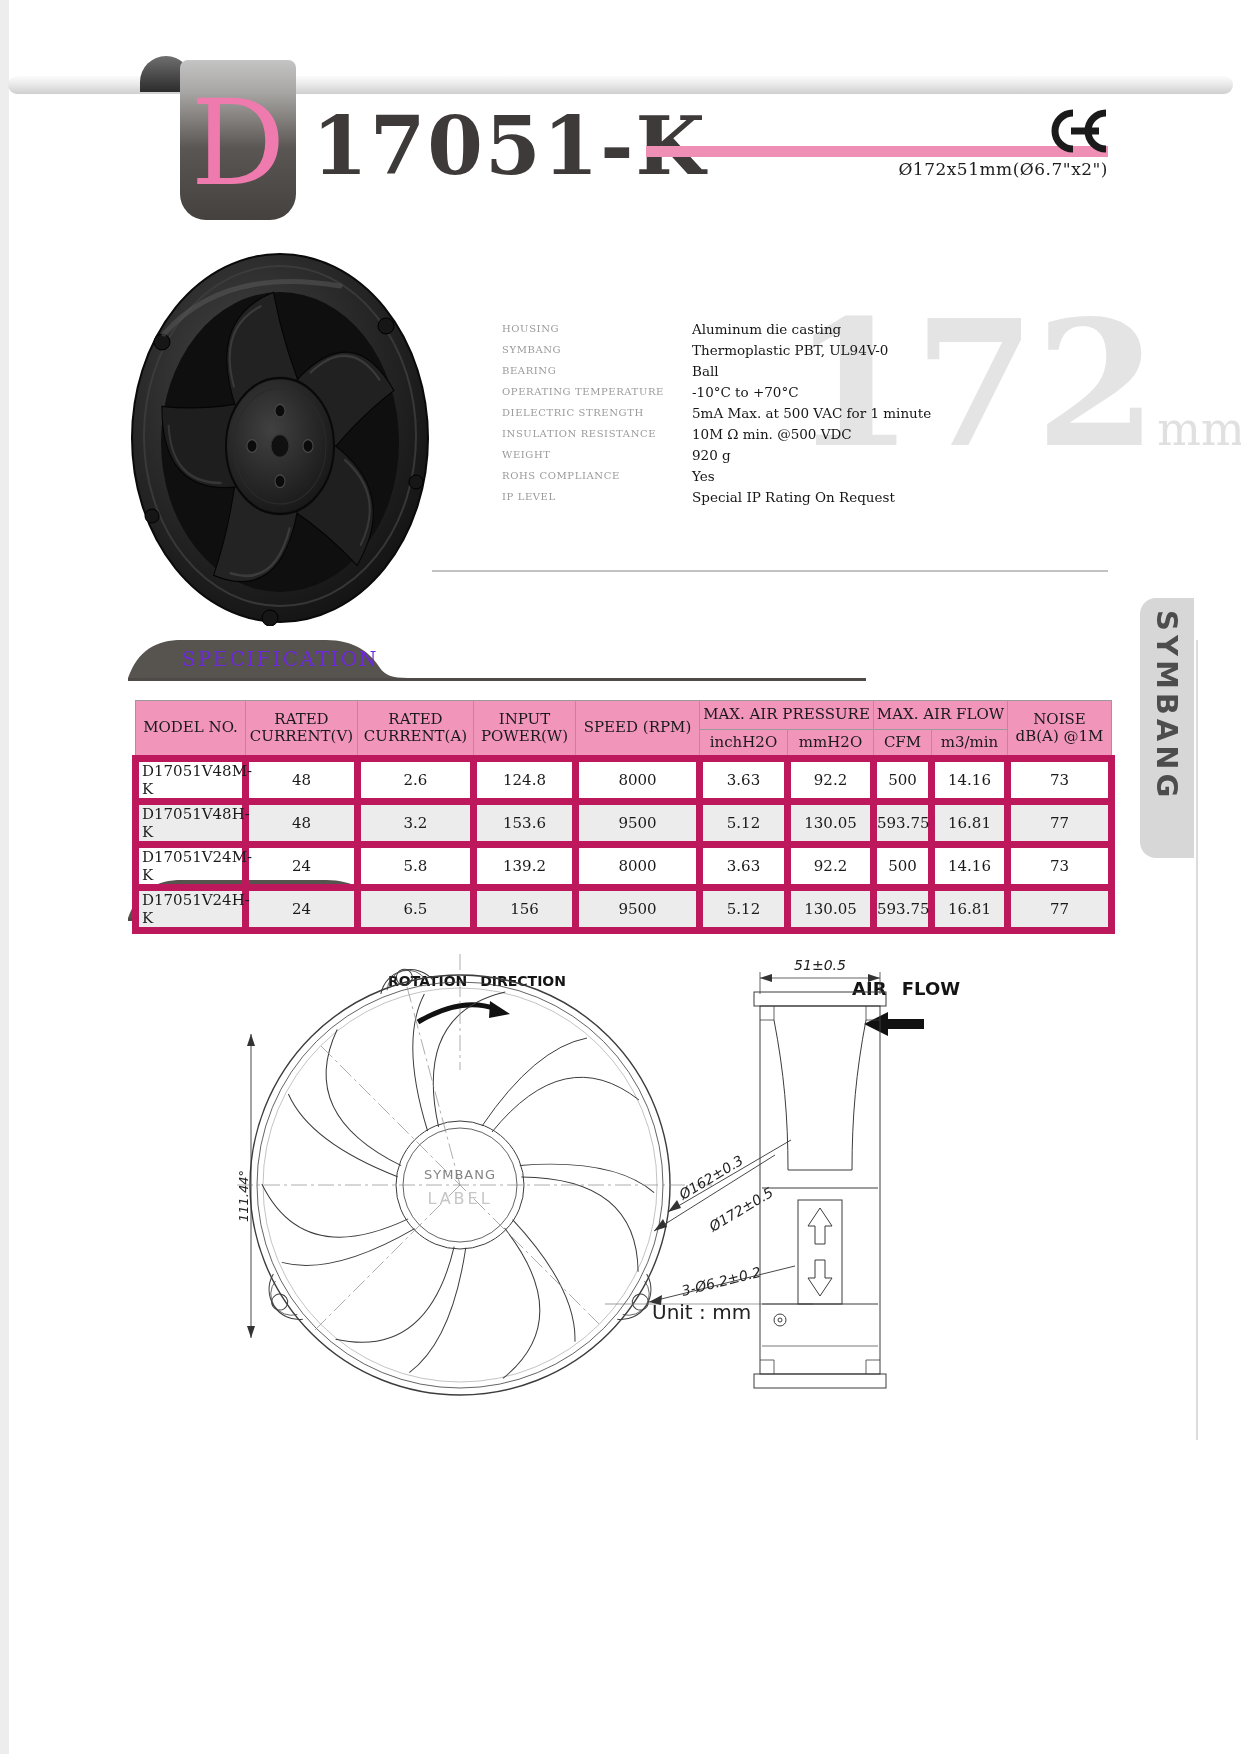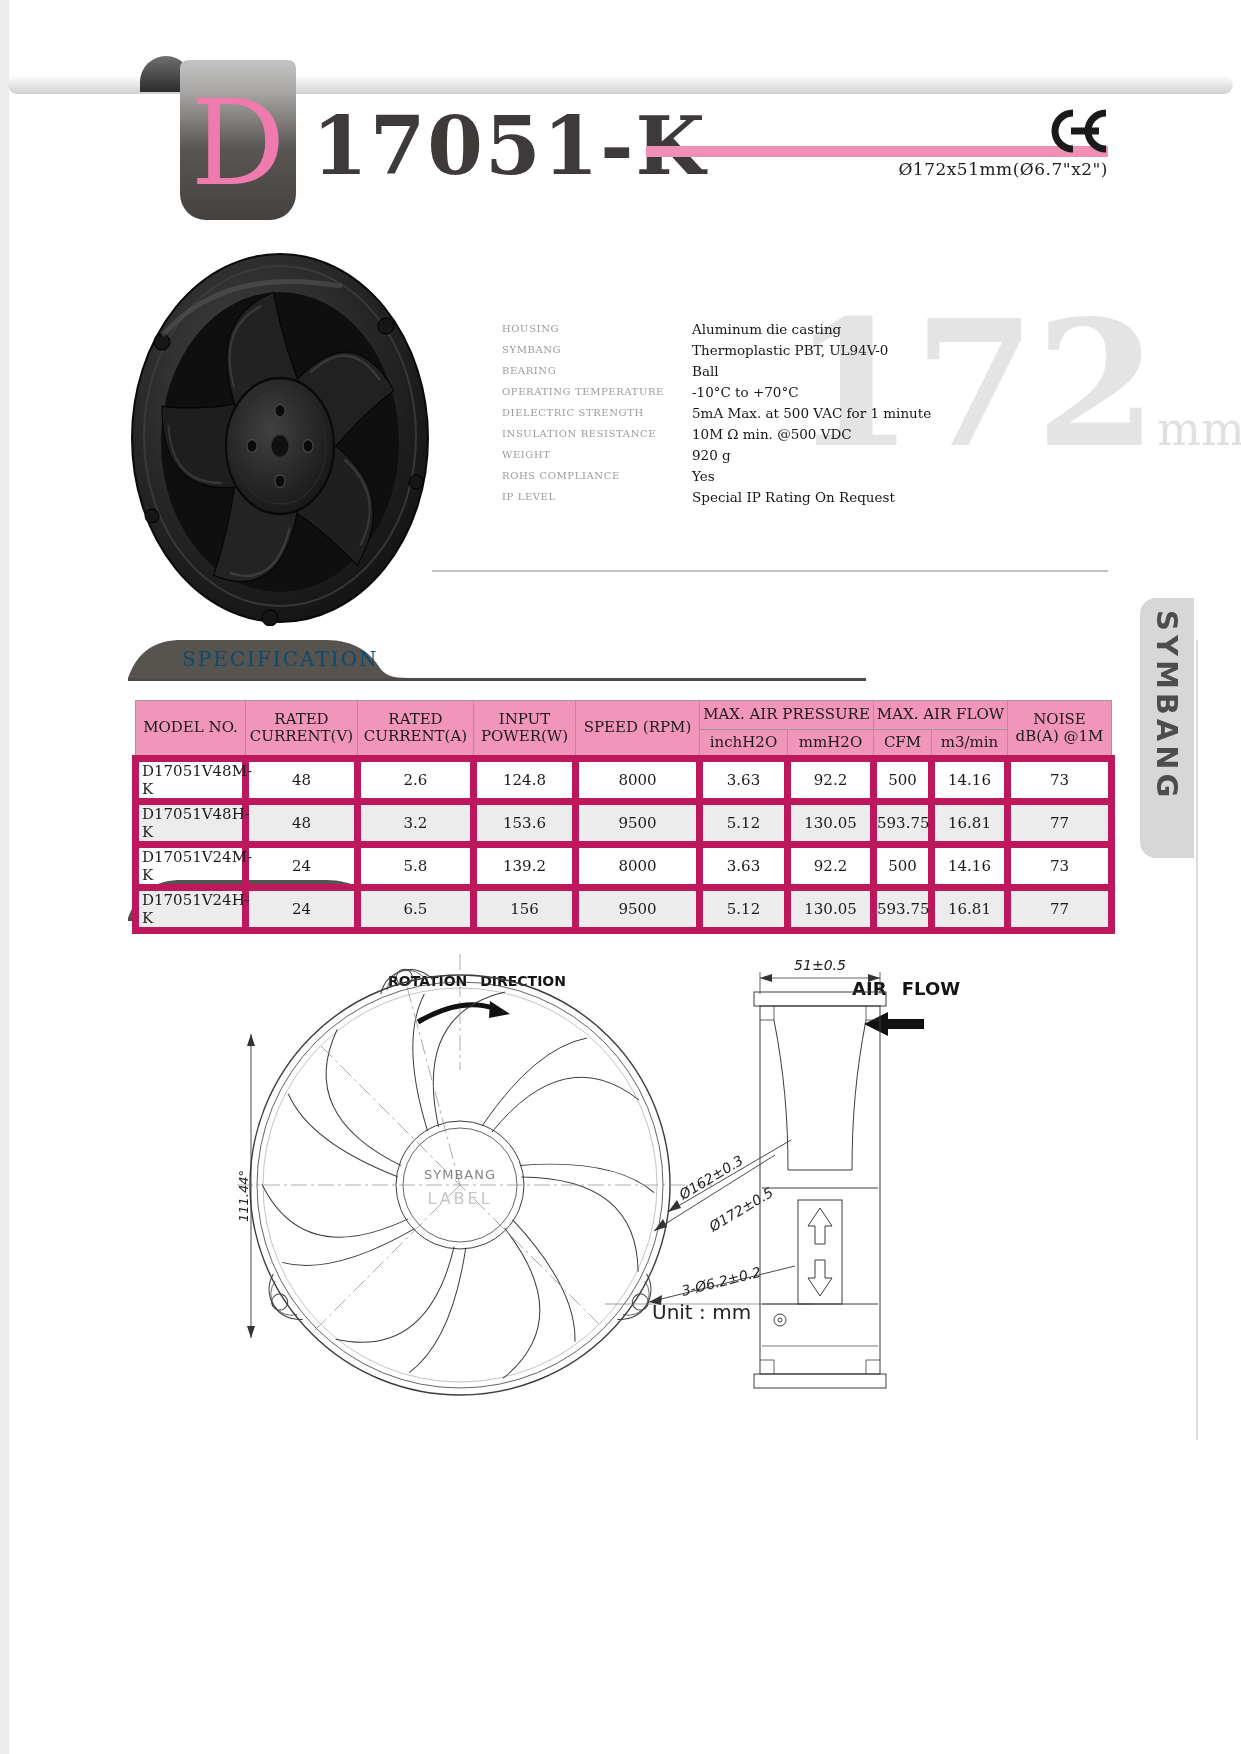--- a/index.html
+++ b/index.html
@@ -34,21 +34,21 @@
              font-size:175px;line-height:1;white-space:nowrap;z-index:0;}
   .watermark .wm-small{font-size:46px;font-weight:normal;color:#e0e0e0;}
   .overview{left:502px;top:318px;z-index:2;}
   .spec-row{display:flex;height:21px;align-items:center;}
   .spec-label{width:190px;font-size:10px;color:#9a9a9a;letter-spacing:0.6px;}
   .spec-value{font-size:13.5px;color:#161616;}
   .divider{left:432px;top:570px;width:676px;height:2px;background:#c2c2c2;z-index:2;}
 
   
   .section{width:280px;height:46px;}
-  .section .ribbon-text{position:absolute;left:54px;top:13px;color:#0c4a6e;font-size:20px;
+  .section .ribbon-text{position:absolute;left:54px;top:13px;color:#6d28d9;font-size:20px;
                         letter-spacing:2px;}
   .section-line{height:3px;background:#4e4a47;}
 
   
   table.spec{position:absolute;left:132px;top:700px;width:976px;border-collapse:collapse;
              table-layout:fixed;font-size:15px;color:#1a1a1a;z-index:2;}
   table.spec th{background:#f295bb;font-weight:normal;border:1px solid #9a9a9a;
                 padding:0;line-height:1.15;}
   table.spec thead tr{height:29px;}
   table.spec td{border:7px solid #be185d;text-align:center;height:22px;padding:0;}

